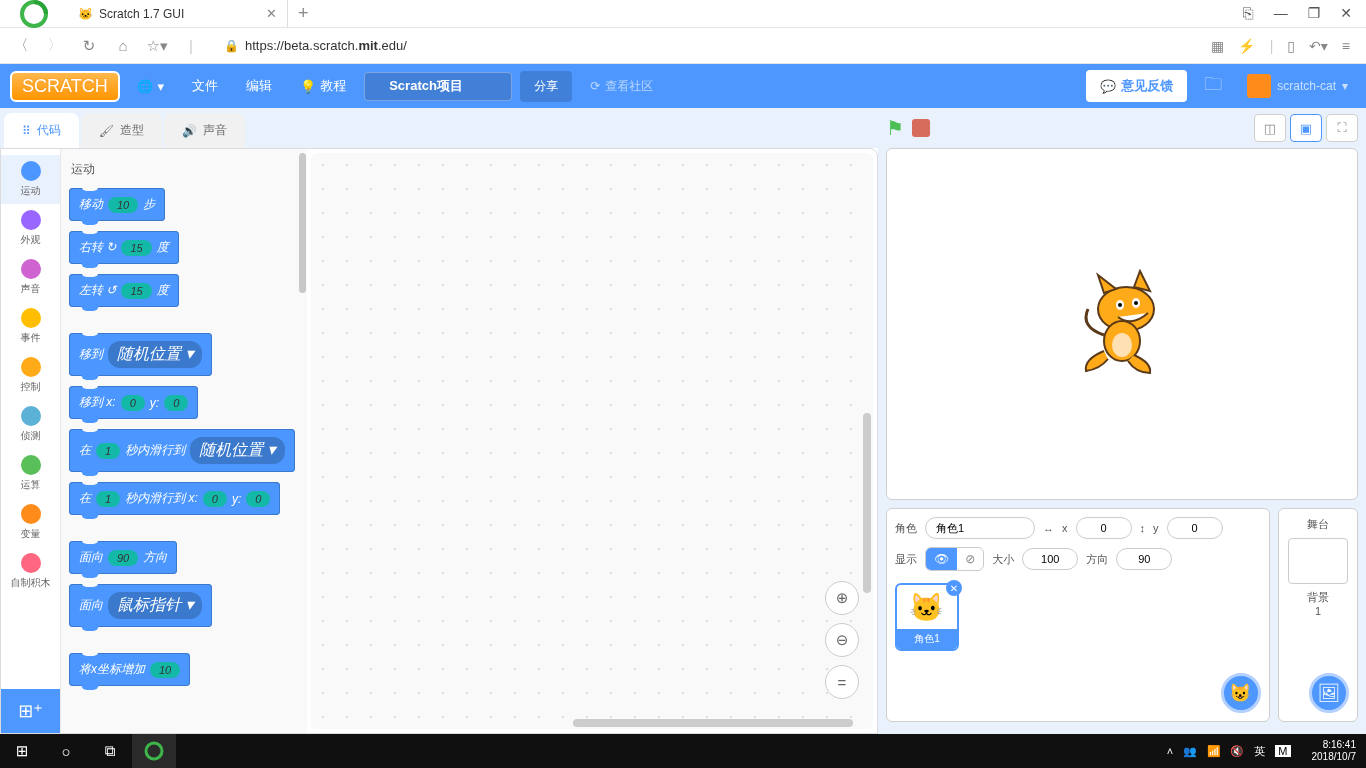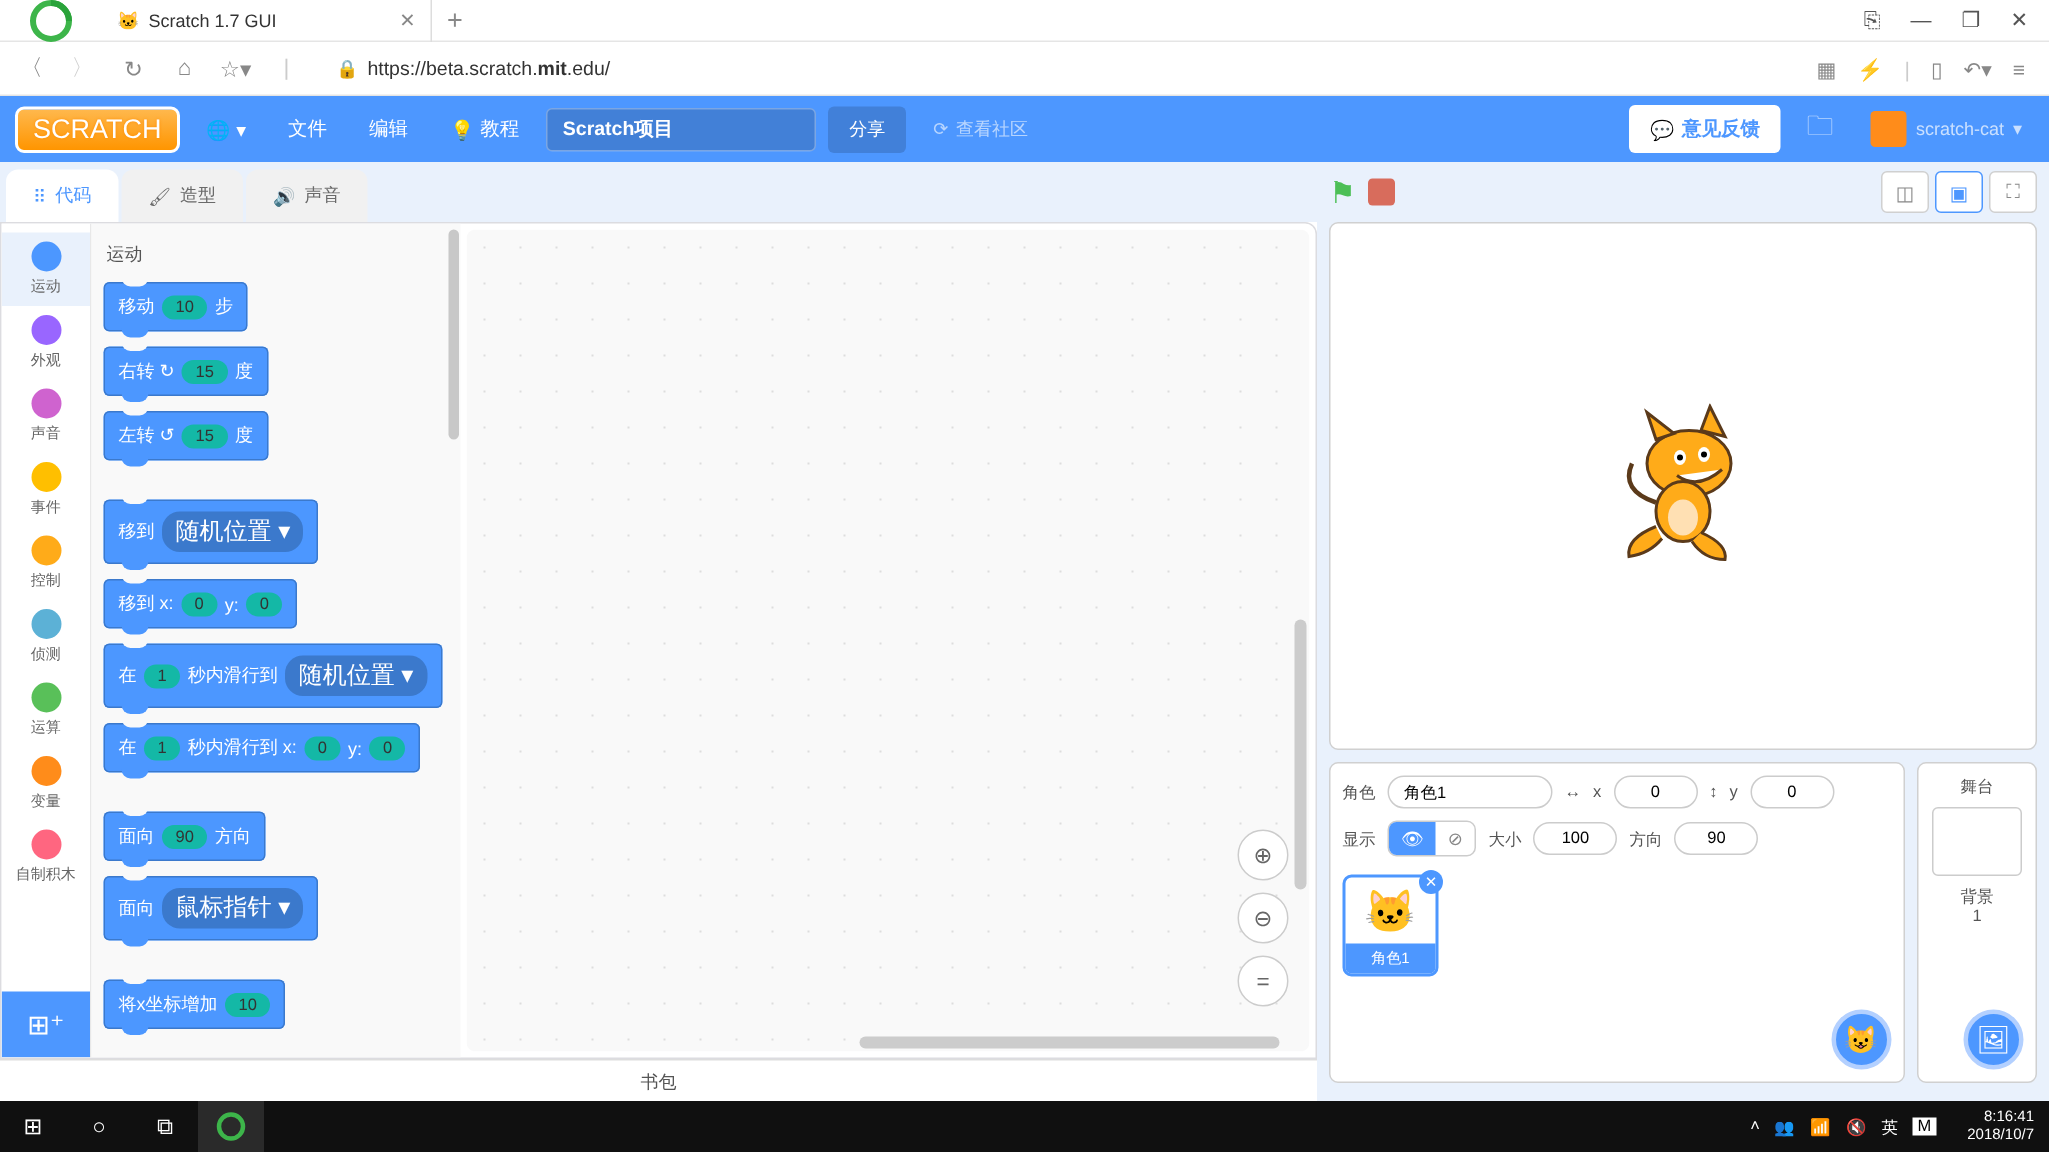--- a/index.html
+++ b/index.html
@@ -13,21 +13,21 @@
 .win-controls{margin-left:auto;display:flex;gap:20px;padding-right:14px;color:#555;font-size:14px;}
 .navbar{height:36px;display:flex;align-items:center;padding:0 10px;gap:12px;border-bottom:1px solid #e5e5e5;}
 .nav-ico{color:#888;font-size:15px;display:flex;align-items:center;justify-content:center;width:22px;}
 .url{flex:1;display:flex;align-items:center;gap:6px;font-size:13px;color:#333;padding-left:10px;}
 .url .lock{color:#2aa33a;font-size:12px;}
 .nav-right{display:flex;gap:14px;color:#888;font-size:14px;padding-right:6px;align-items:center;}
 
 .menubar{height:44px;background:#4d97ff;display:flex;align-items:center;padding:0 10px;gap:8px;color:#fff;font-size:13px;}
 .scratch-logo{font-weight:400;font-size:18px;color:#fff;text-shadow:0 0 2px #ff8c00;background:linear-gradient(#ffb84d,#ff9500);padding:3px 10px;border-radius:6px;border:2px solid #fff;}
 .menu-item{padding:6px 10px;cursor:pointer;display:flex;align-items:center;gap:4px;}
-.project-title{background:#4280d7;border:1px solid rgba(255,255,255,.3);border-radius:4px;padding:6px 10px;color:#fff;width:180px;font-size:13px;font-weight:bold;}
+.project-title{background:#4280d7;border:1px solid rgba(255,255,255,.3);border-radius:4px;padding:6px 24px;color:#fff;width:148px;font-size:13px;font-weight:bold;}
 .share-btn{background:rgba(0,0,0,.15);color:#fff;padding:7px 14px;border-radius:4px;font-size:12px;}
 .community{color:rgba(255,255,255,.6);display:flex;align-items:center;gap:5px;padding:0 10px;font-size:12px;}
 .feedback-btn{background:#fff;color:#4d97ff;padding:7px 14px;border-radius:4px;font-size:13px;display:flex;align-items:center;gap:5px;margin-left:auto;font-weight:bold;}
 .folder-btn{width:36px;height:36px;display:flex;align-items:center;justify-content:center;color:rgba(255,255,255,.6);font-size:18px;}
 .user-menu{display:flex;align-items:center;gap:6px;color:rgba(255,255,255,.7);font-size:12px;padding:0 8px;}
 .user-avatar{width:24px;height:24px;background:#ff8c1a;border-radius:3px;}
 
 .main{height:calc(768px - 28px - 36px - 44px - 34px);display:flex;background:#e9f1fc;}
 .left-pane{flex:1;display:flex;flex-direction:column;background:#fff;}
 .tabs-row{height:40px;display:flex;align-items:flex-end;padding-left:4px;background:#e9f1fc;}
@@ -35,21 +35,21 @@
 .ed-tab.active{background:#fff;color:#4d97ff;}
 .editor-body{flex:1;display:flex;background:#fff;border:1px solid #dcdce0;border-radius:0 8px 0 0;overflow:hidden;}
 .cat-col{width:60px;background:#fff;border-right:1px solid #e8e8e8;display:flex;flex-direction:column;align-items:center;padding-top:6px;overflow-y:auto;}
 .cat{width:100%;display:flex;flex-direction:column;align-items:center;padding:6px 0;font-size:10px;color:#666;cursor:pointer;}
 .cat.active{background:#e9f1fc;}
 .cat-dot{width:20px;height:20px;border-radius:50%;margin-bottom:3px;}
 .ext-btn{margin-top:auto;width:100%;height:44px;background:#4d97ff;color:#fff;display:flex;align-items:center;justify-content:center;font-size:18px;}
 .palette{width:246px;background:#f9f9f9;padding:8px;overflow-y:auto;position:relative;}
 .palette-scroll{position:absolute;right:1px;top:4px;width:7px;height:140px;background:#c8c8c8;border-radius:4px;}
 .pal-heading{font-size:12px;color:#555;margin:4px 0 10px 2px;}
-.block{background:#4c97ff;color:#fff;font-size:12px;border-radius:4px;padding:8px 10px;margin-bottom:10px;display:inline-flex;align-items:center;gap:5px;position:relative;box-shadow:0 0 0 1px #3b79cc inset;}
+.block{background:#4c97ff;color:#fff;font-size:12px;border-radius:4px;padding:8px 10px;margin-bottom:10px;display:inline-flex;align-items:center;gap:5px;position:relative;box-shadow:0 0 0 1px #3b79cc inset;font-style:italic;}
 .block::before{content:"";position:absolute;top:-3px;left:12px;width:18px;height:6px;background:#f9f9f9;border-radius:0 0 6px 6px;}
 .block::after{content:"";position:absolute;bottom:-4px;left:12px;width:18px;height:6px;background:#4c97ff;border-radius:0 0 6px 6px;}
 .pill{background:#14b8a6;color:#333;border-radius:12px;padding:2px 9px;font-size:11px;min-width:24px;text-align:center;display:inline-block;}
 .dd{background:#3b79cc;color:#fff;border-radius:12px;padding:3px 9px;font-size:16px;display:inline-flex;align-items:center;gap:3px;}
 .workspace{flex:1;background:#f9f9f9;position:relative;margin:4px;border-radius:6px;background-image:radial-gradient(#ddd 1px,transparent 1px);background-size:24px 24px;}
 .ws-scroll-v{position:absolute;right:2px;top:260px;width:8px;height:180px;background:#ccc;border-radius:4px;}
 .ws-scroll-h{position:absolute;bottom:2px;right:20px;width:280px;height:8px;background:#ccc;border-radius:4px;}
 .zoom-controls{position:absolute;right:14px;bottom:30px;display:flex;flex-direction:column;gap:8px;}
 .zoom-btn{width:34px;height:34px;border:1px solid #ccc;border-radius:50%;background:#fff;display:flex;align-items:center;justify-content:center;color:#666;font-size:15px;}
 .backpack{height:28px;border-top:1px solid #ddd;text-align:center;font-size:12px;color:#555;line-height:28px;background:#fff;}
@@ -273,21 +273,20 @@
       <div class="workspace">
         <div class="ws-scroll-v"></div>
         <div class="ws-scroll-h"></div>
         <div class="zoom-controls">
           <div class="zoom-btn">⊕</div>
           <div class="zoom-btn">⊖</div>
           <div class="zoom-btn">=</div>
         </div>
       </div>
     </div>
-    <div class="backpack">书包</div>
   </div>
 
   <div class="right-pane">
     <div class="stage-header">
       <span class="flag">⚑</span>
       <span class="stop"></span>
       <div class="stage-controls">
         <div class="stage-ctrl">◫</div>
         <div class="stage-ctrl active">▣</div>
         <div class="stage-ctrl">⛶</div>

